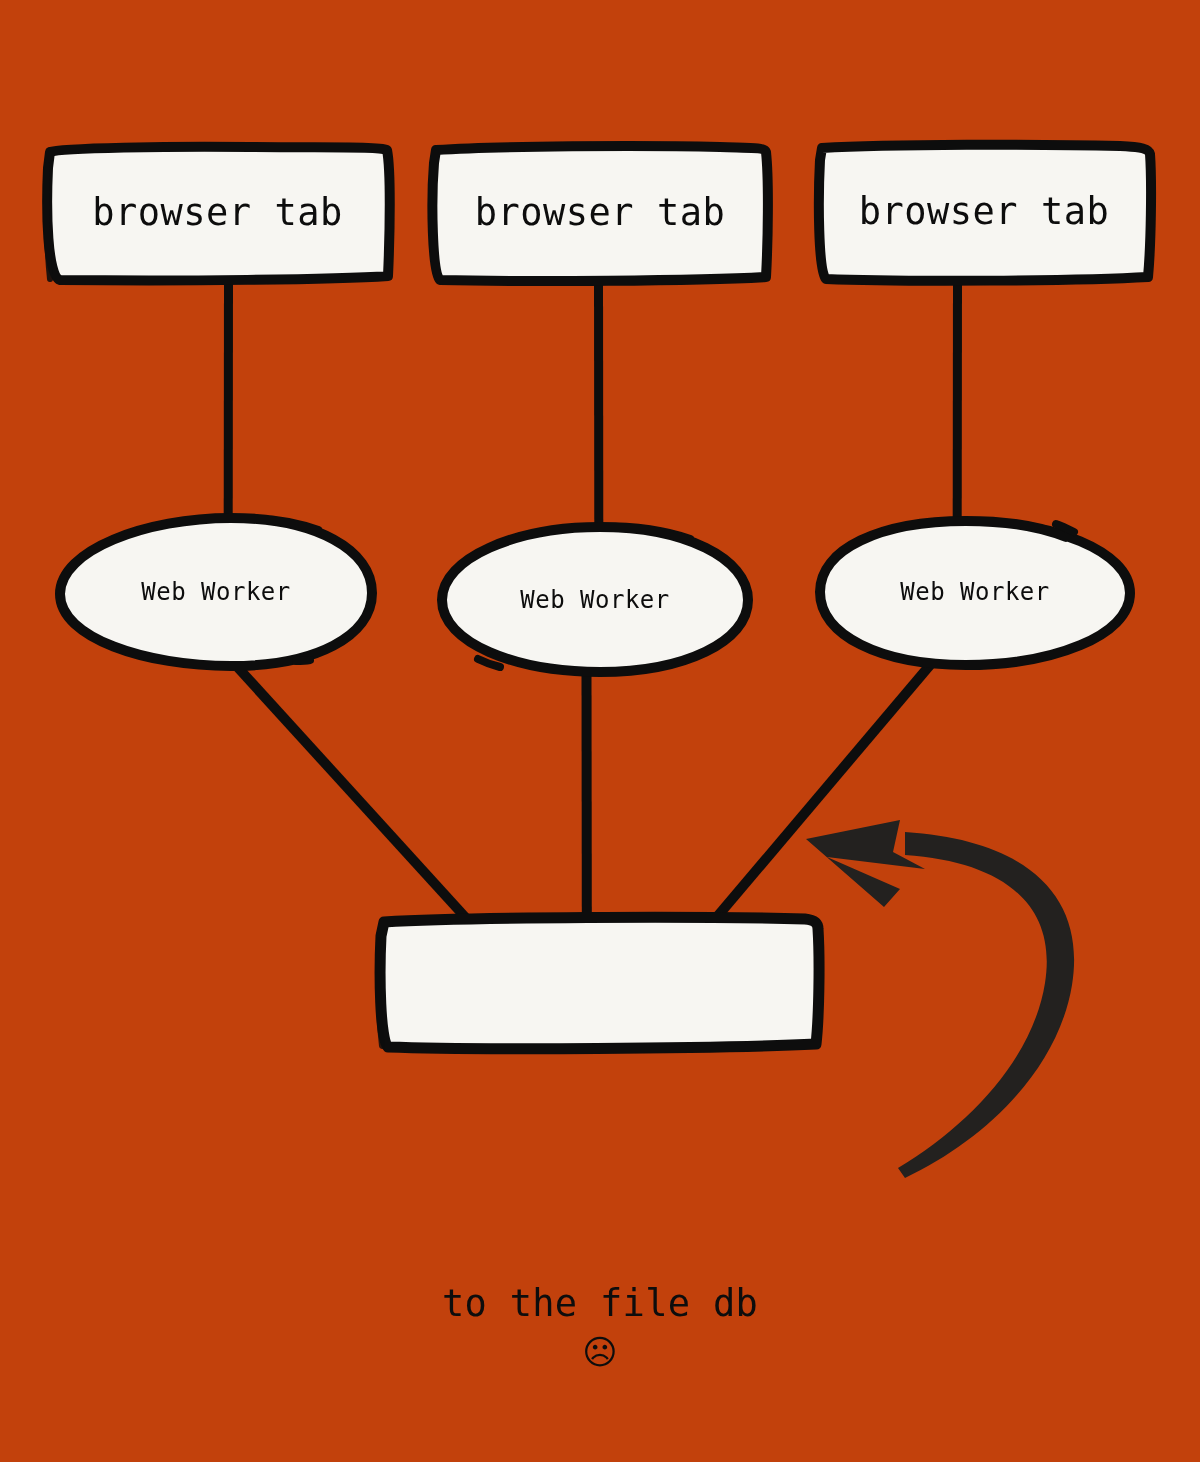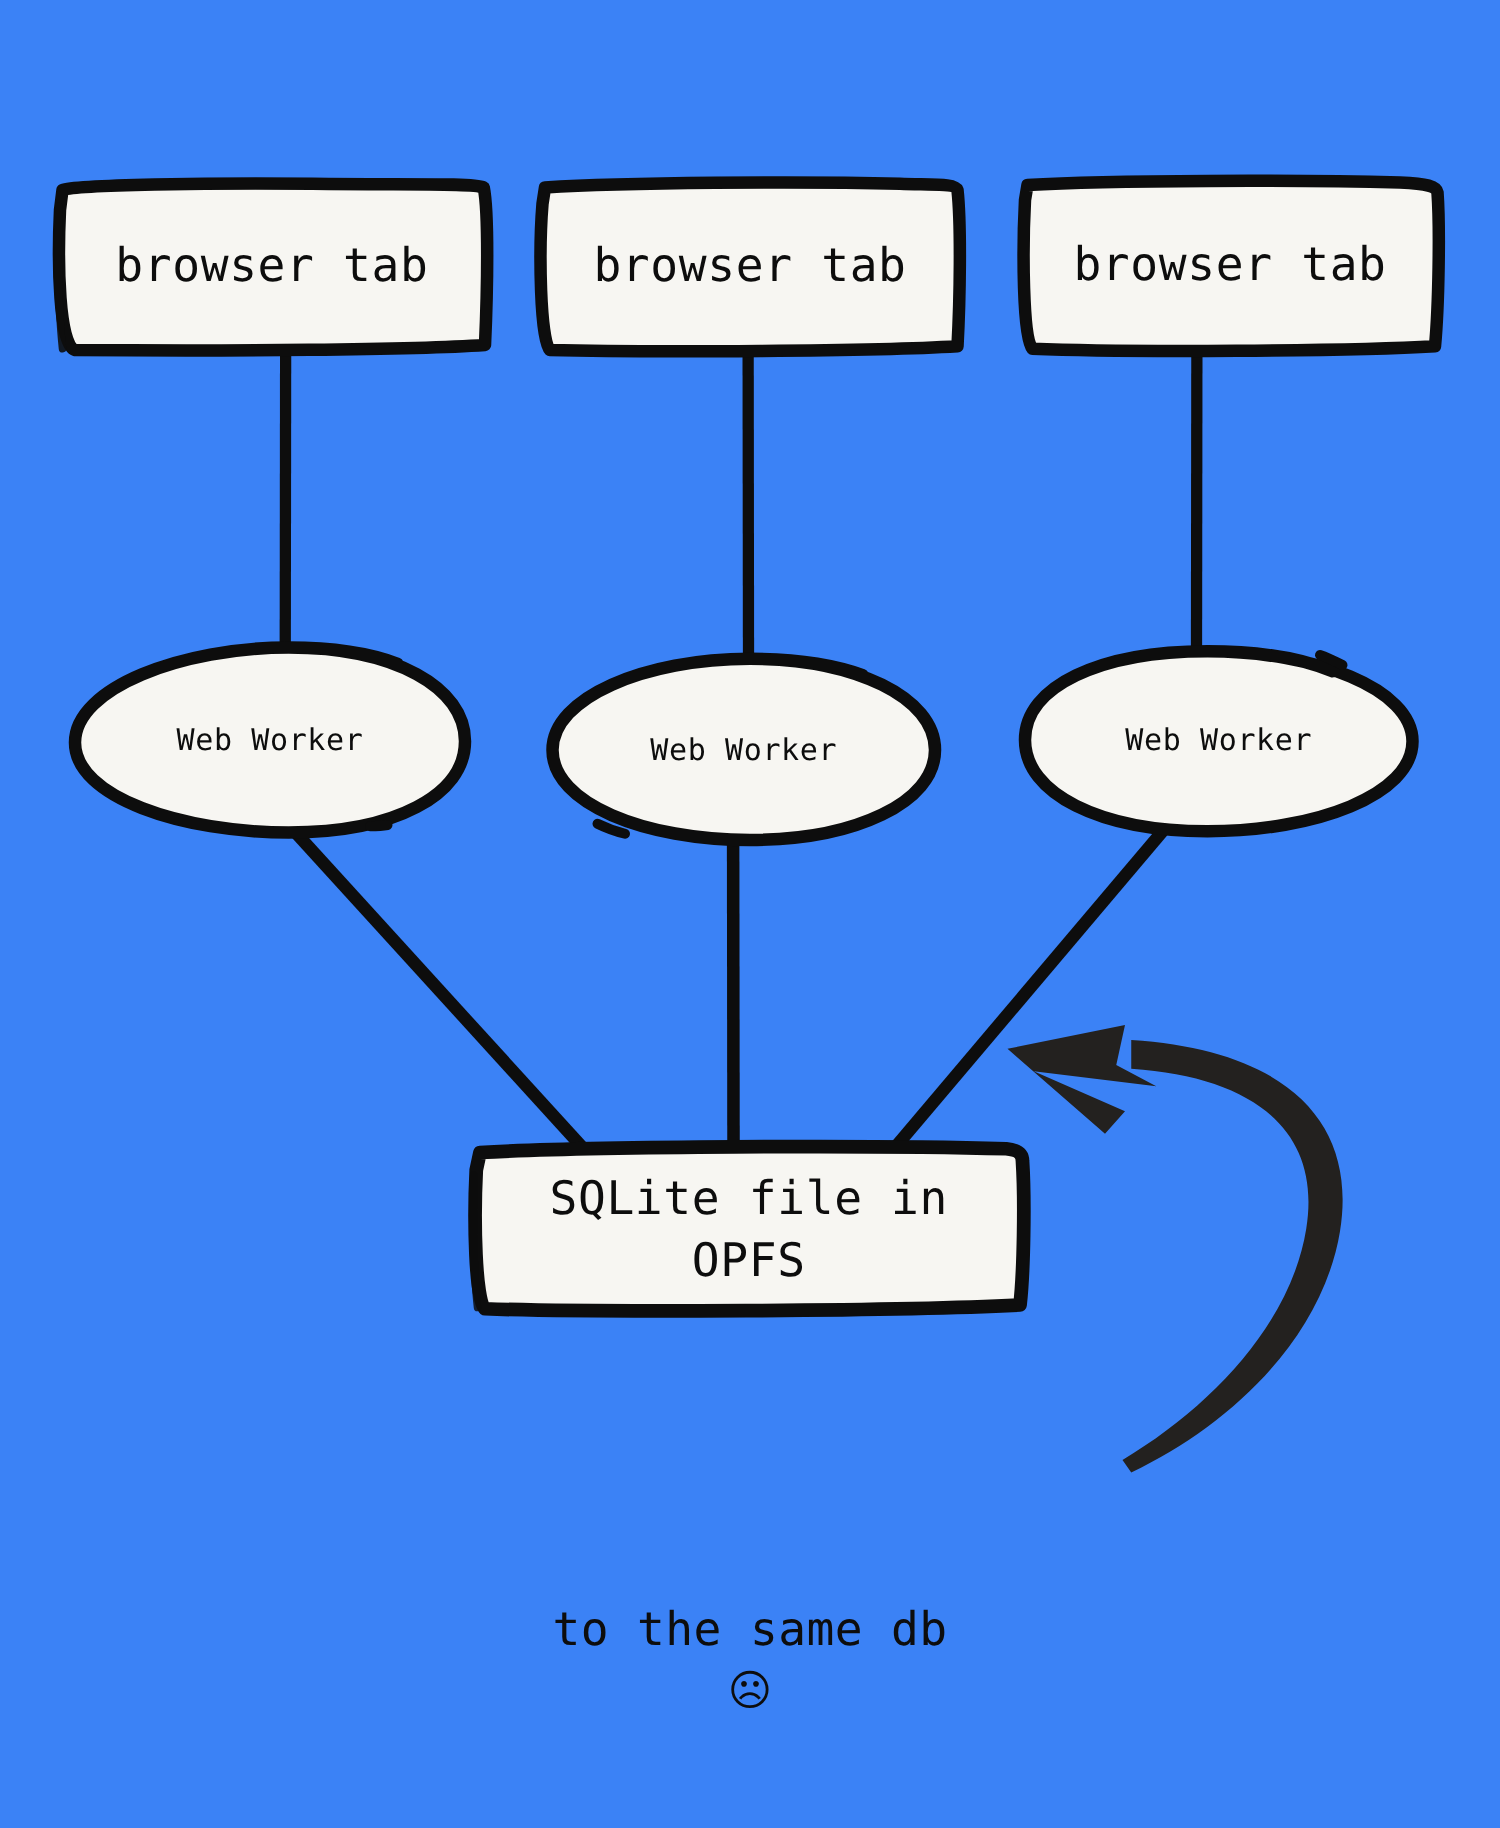--- a/index.html
+++ b/index.html
@@ -8,21 +8,21 @@
     padding: 0;
     background: #f5f4ef;
   }
   body {
     font-family: "DejaVu Sans Mono", "Liberation Mono", monospace;
   }
   #canvas {
     position: relative;
     width: 1200px;
     height: 1462px;
-    background: #3b82f6;
+    background: #c2410c;
     overflow: hidden;
   }
   #sketch {
     position: absolute;
     inset: 0;
     width: 1200px;
     height: 1462px;
     display: block;
   }
   .node-label {
@@ -175,23 +175,21 @@
   <div class="node-label tab-label" style="left:432px; top:147px; width:336px; height:133px;">browser tab</div>
 
   <div class="node-label tab-label" style="left:818px; top:146px; width:332px; height:133px;">browser tab</div>
 
   <div class="node-label worker-label" style="left:60px; top:520px; width:312px; height:146px;">Web Worker</div>
 
   <div class="node-label worker-label" style="left:442px; top:528px; width:306px; height:145px;">Web Worker</div>
 
   <div class="node-label worker-label" style="left:820px; top:521px; width:310px; height:144px;">Web Worker</div>
 
-  <div class="node-label store-label" style="left:380px; top:920px; width:438px; height:128px;">SQLite file in
-OPFS</div>
 
   <div class="caption">
     <div>
-      <span>to the same db</span>
+      <span>to the file db</span>
       <span class="emoji">☹</span>
     </div>
   </div>
 
 </div>
 
 </body></html>

